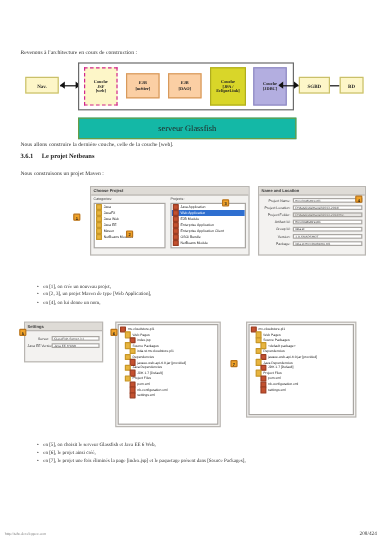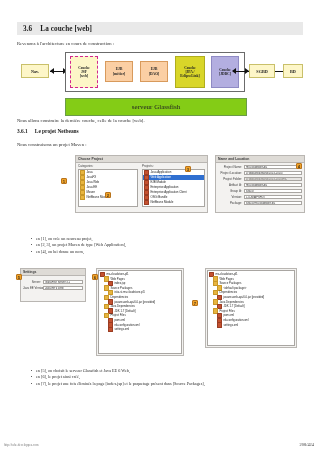--- a/index.html
+++ b/index.html
@@ -67,21 +67,21 @@
   .node{
     position:absolute;display:flex;align-items:center;justify-content:center;
     background:#fdf6c8;border:1px solid #c9c06a;
     font-weight:bold;font-size:4.2px;color:#222;box-sizing:border-box;
   }
   .n-nav{left:4px;top:12px;width:28px;height:14px;}
   .n-sgbd{left:232px;top:12px;width:26px;height:14px;}
   .n-bd{left:266px;top:12px;width:20px;height:14px;}
   .glassfish{
     position:absolute;left:48px;top:46px;width:180px;height:16px;
-    background:#84cc16;border:1px solid #6a9c46;
+    background:#14b8a6;border:1px solid #6a9c46;
     display:flex;align-items:center;justify-content:center;
     font-size:7px;color:#232323;font-family:"Liberation Serif",serif;
   }
   .arrow{position:absolute;height:1px;background:#111;}
   .arrowhead{
     position:absolute;width:0;height:0;
     border-top:3px solid transparent;border-bottom:3px solid transparent;
   }
   .ah-right{border-left:4px solid #111;}
   .ah-left{border-right:4px solid #111;}
@@ -158,24 +158,20 @@
   .footer-right{
     position:absolute;right:6px;bottom:6px;font-size:4.4px;color:#3a3a3a;
     font-family:"Liberation Serif",serif;
   }
 </style>
 </head>
 <body>
 
 <div class="page">
 
-  <div class="sec-head">
-    <span class="sec-num">3.6</span>
-    <span class="sec-title">La couche [web]</span>
-  </div>
 
   <div class="para" style="top:41px;">Revenons à l'architecture en cours de construction :</div>
 
   <div class="diagram">
 
     <div class="node n-nav">Nav.</div>
 
     <div class="arrow" style="left:33px;top:19px;width:14px;"></div>
     <div class="arrowhead ah-left" style="left:33px;top:16px;"></div>
     <div class="arrowhead ah-right" style="left:46px;top:16px;"></div>

